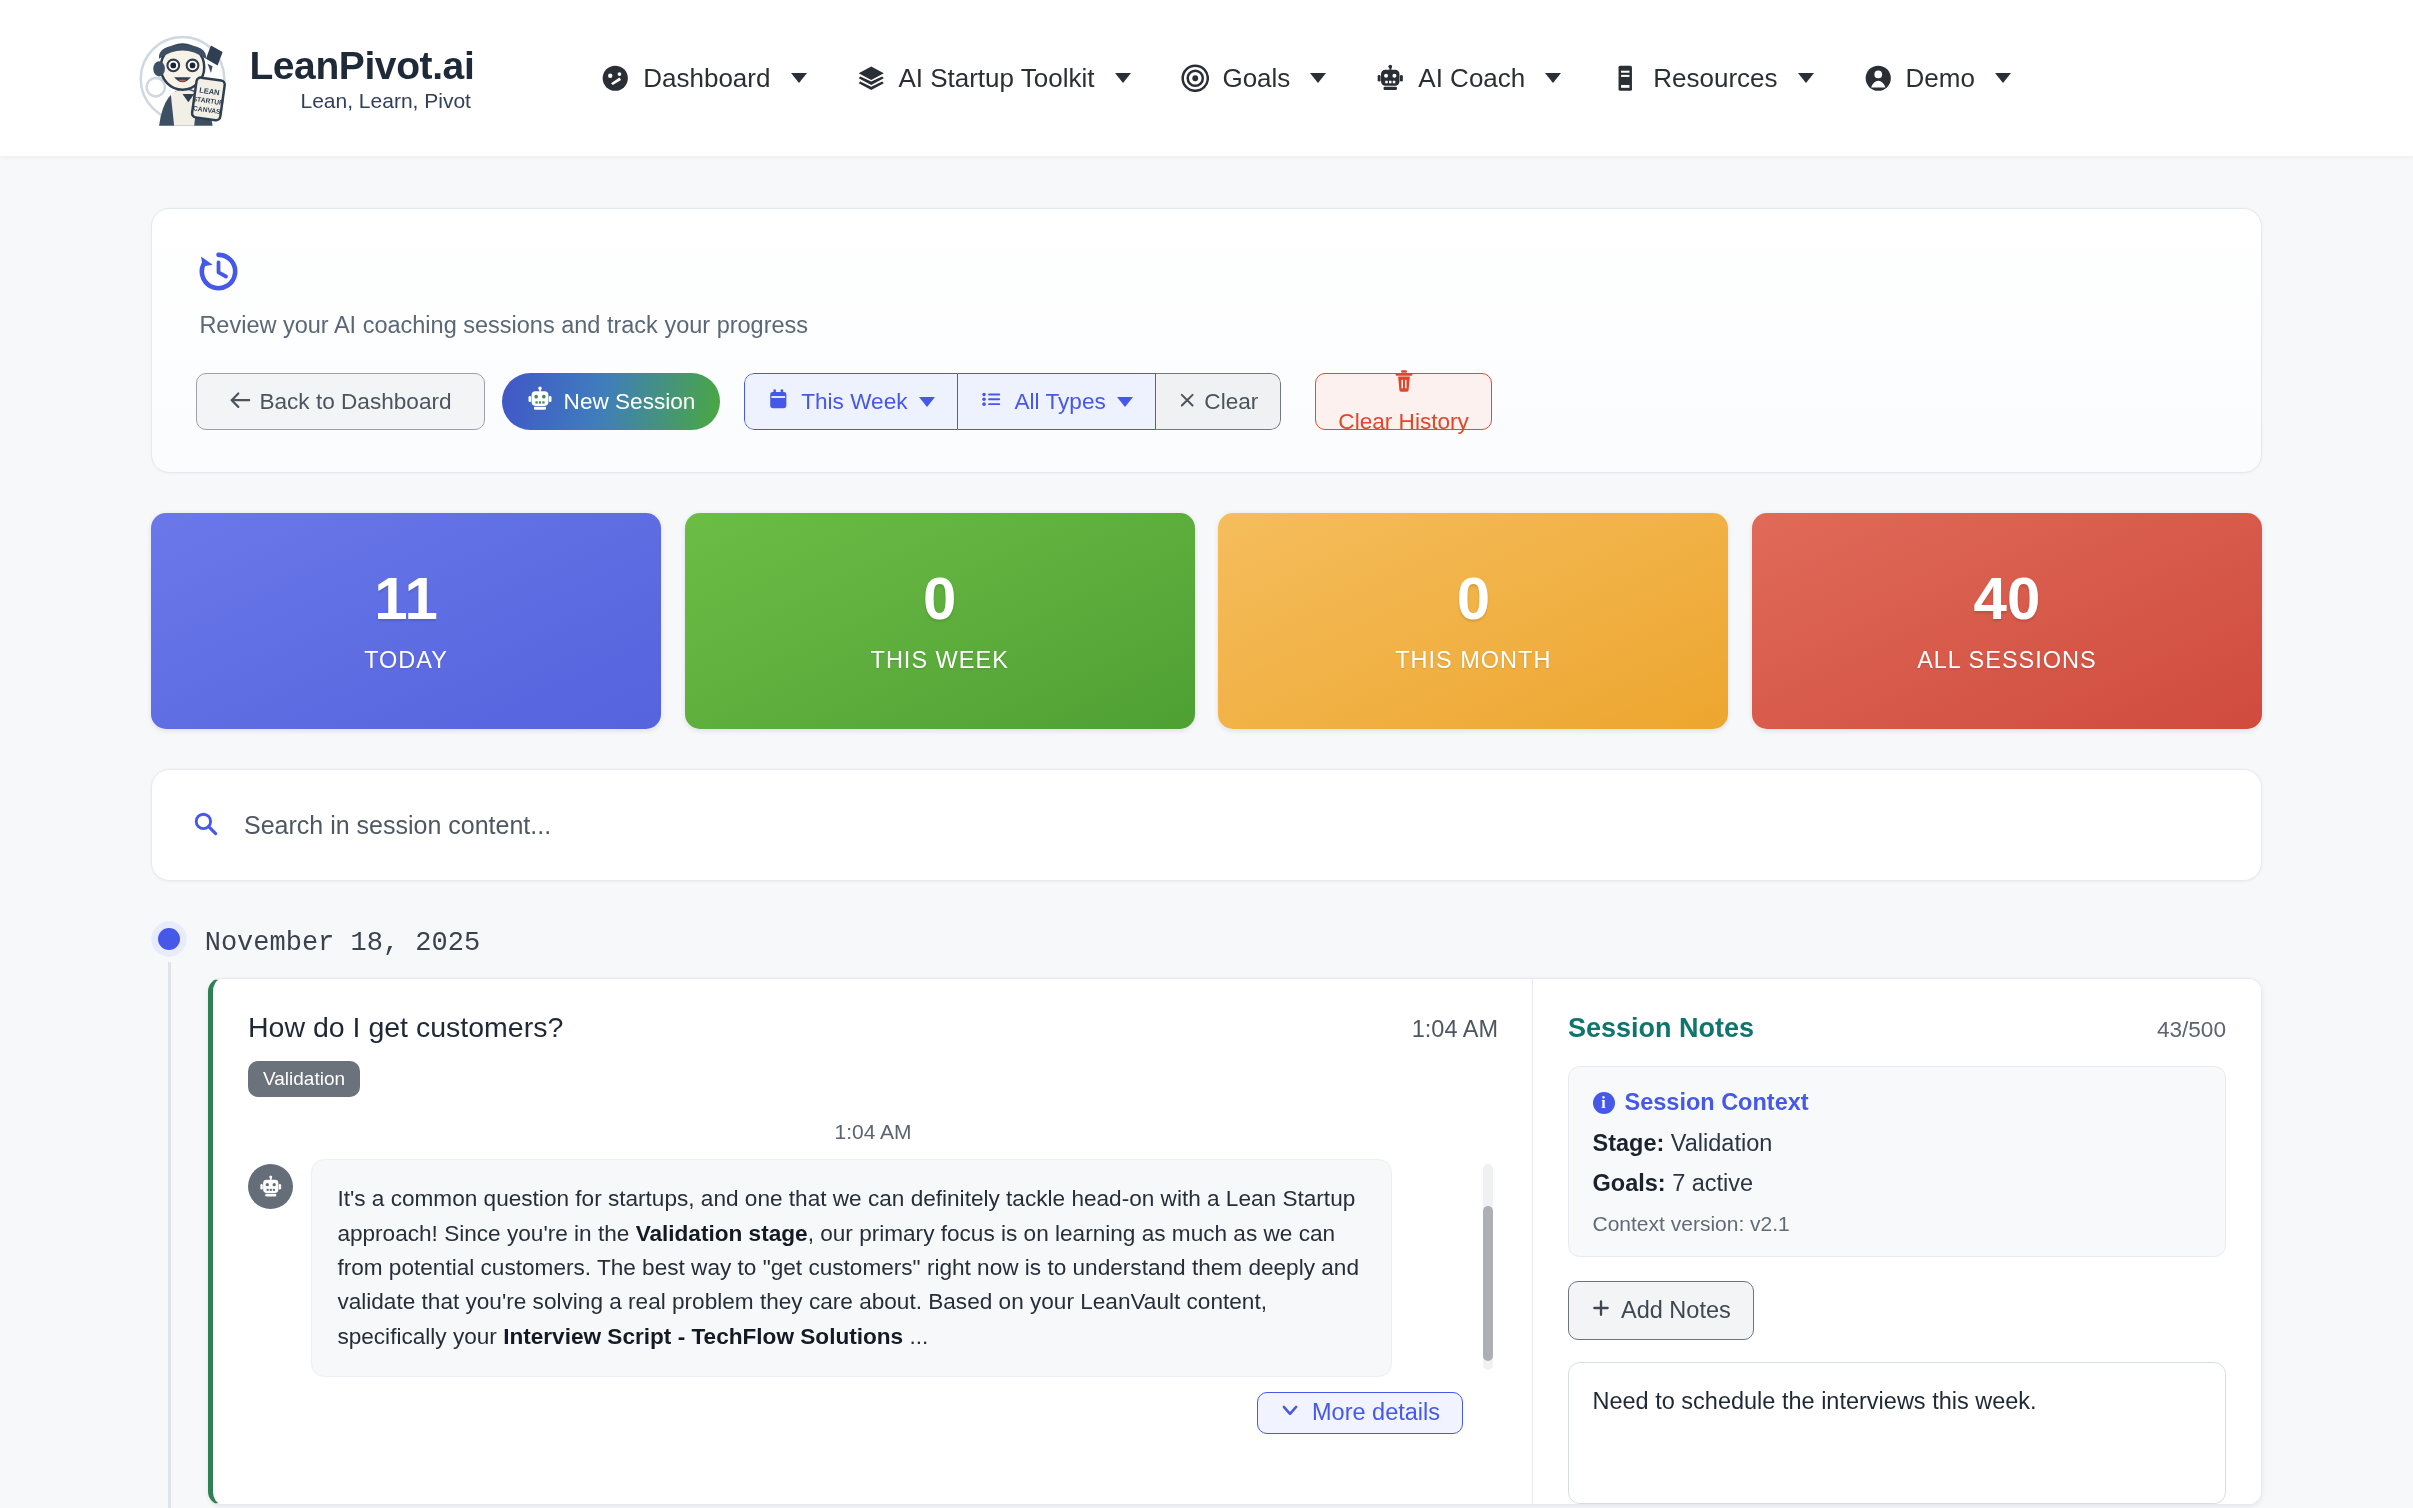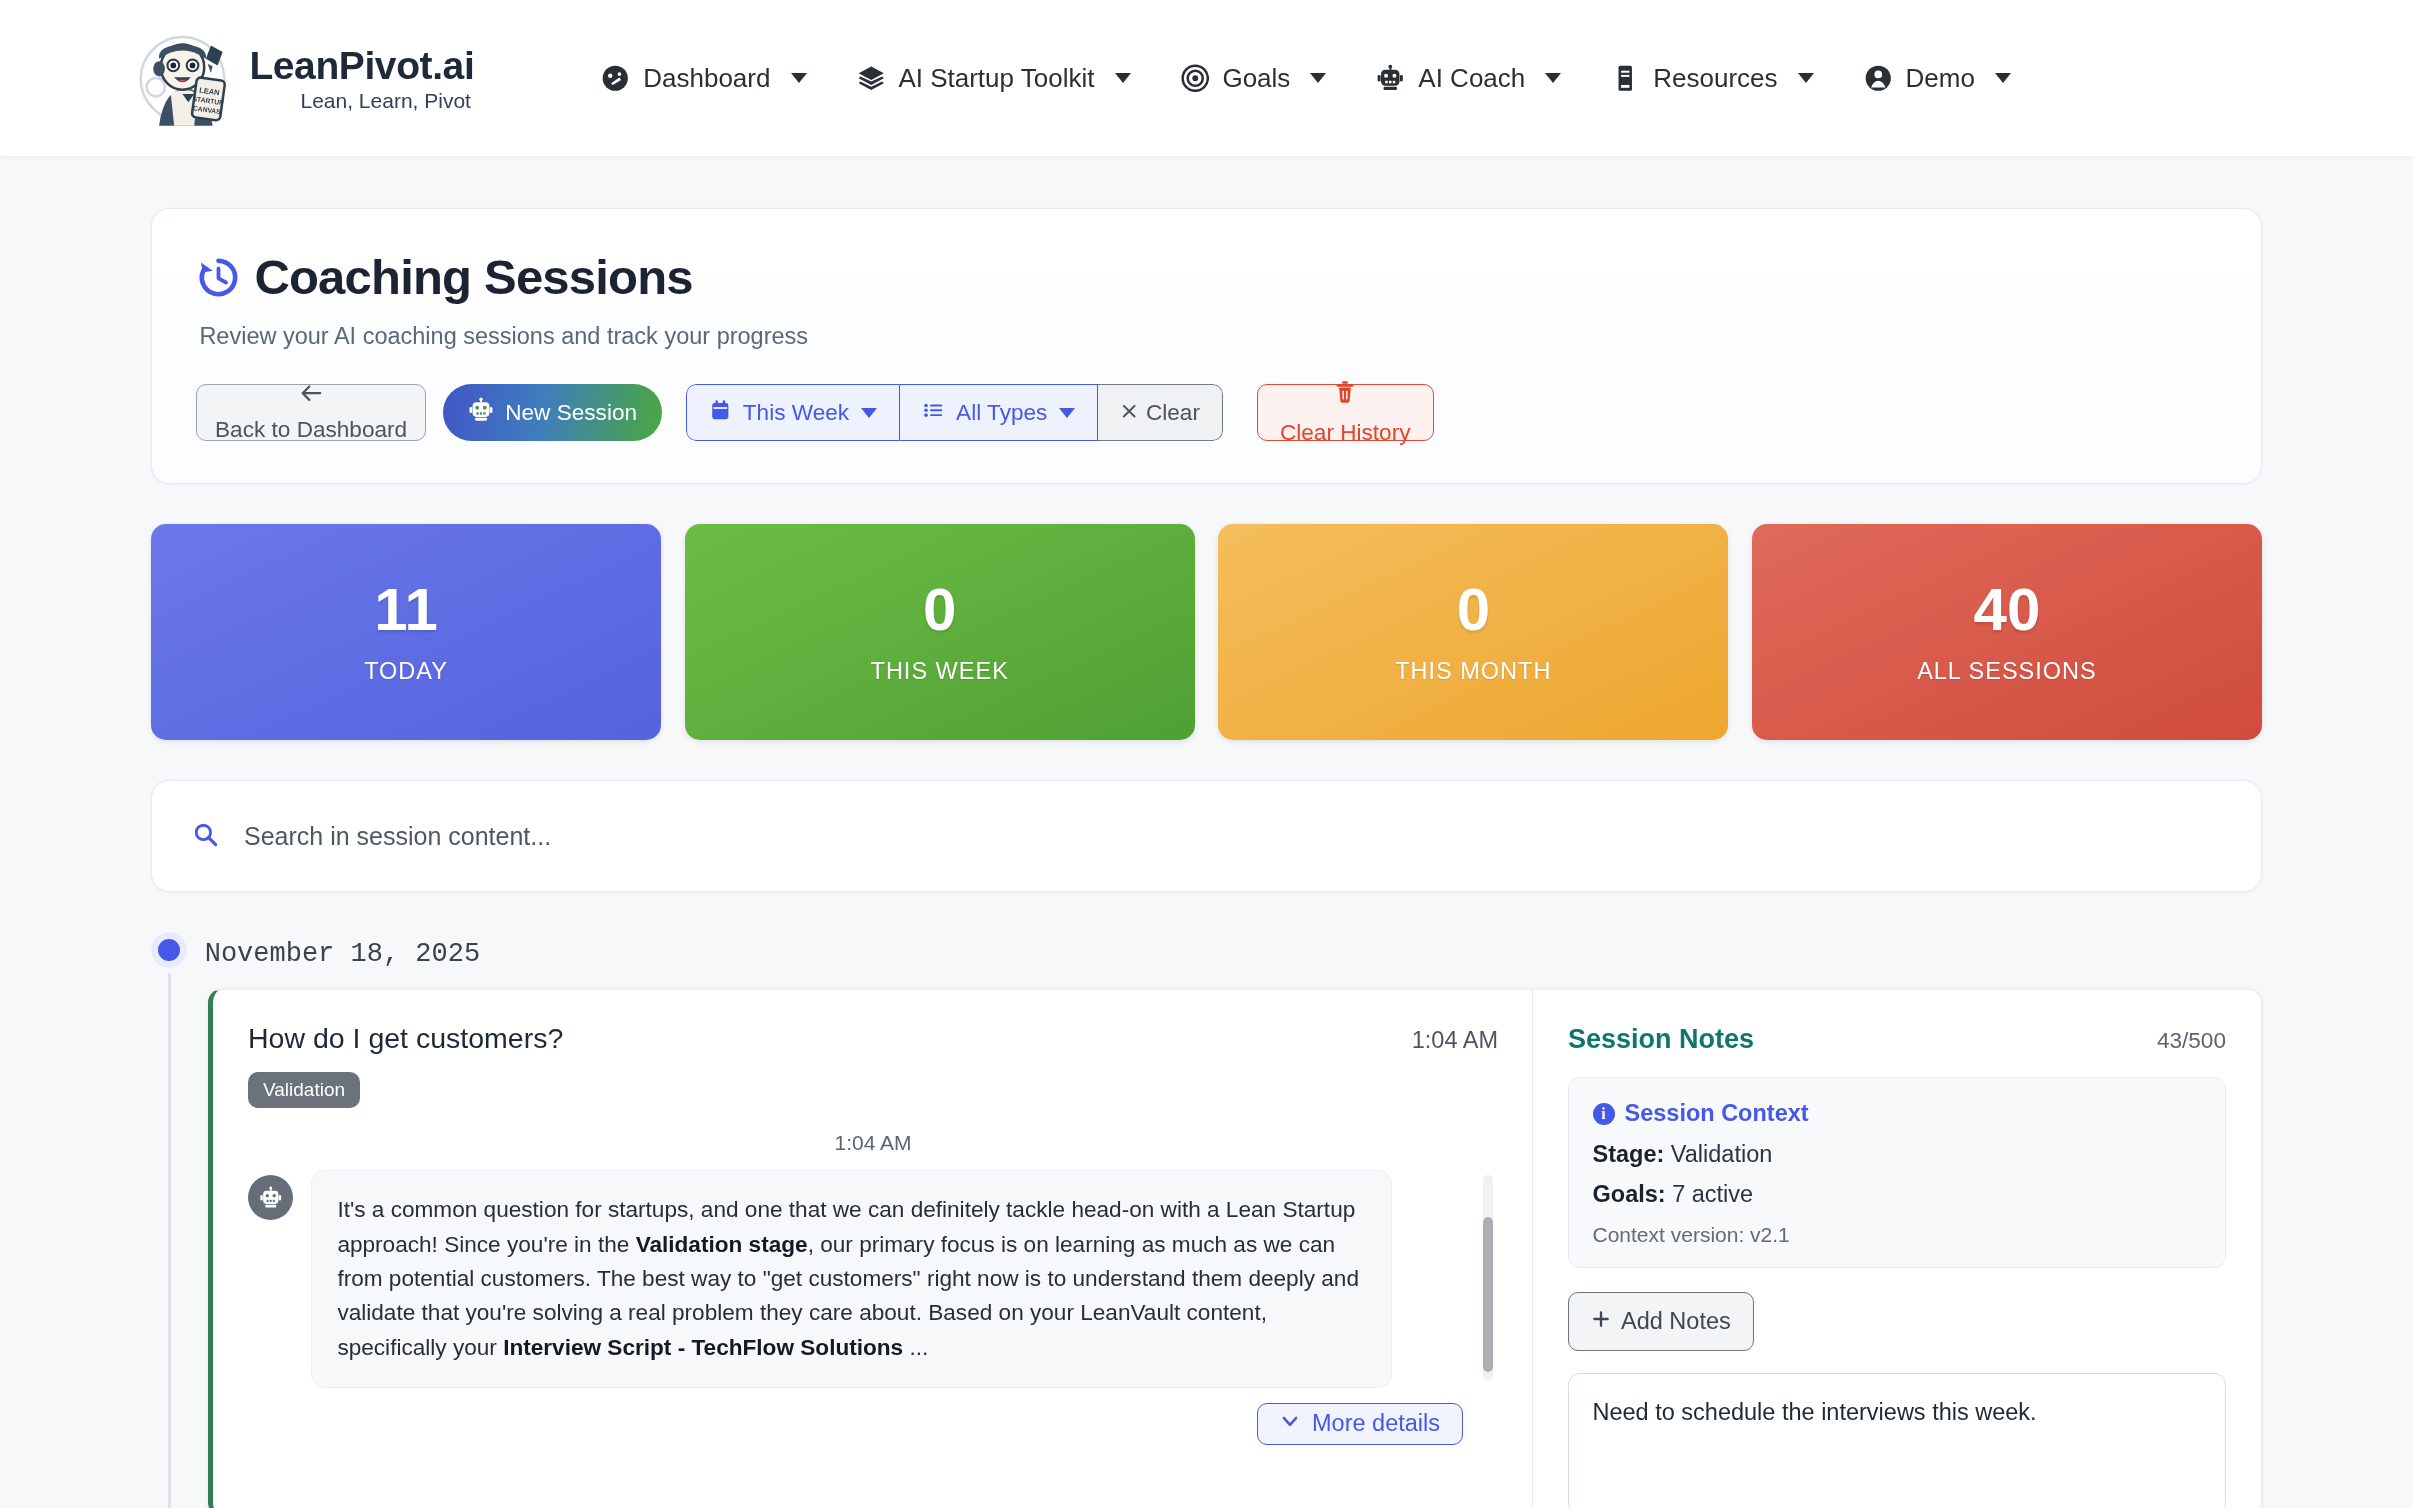--- a/index.html
+++ b/index.html
@@ -68,21 +68,21 @@
     font-size: 23.5px; color: #5b6777; margin-top: 18.4px; margin-left: 3.4px;
   }
 
   .toolbar { display: flex; align-items: center; gap: 0; margin-top: 34px; }
   .btn {
     display: inline-flex; align-items: center; justify-content: center;
     font-size: 22.6px; cursor: pointer; white-space: nowrap;
   }
   .btn-back {
     border: 0.8px solid #9aa3ad; background: #f2f4f6; color: #4c545d;
-    border-radius: 10px; height: 57px; padding: 0 18px; gap: 8.4px; flex-direction: column;
+    border-radius: 10px; height: 57px; padding: 0 32px; gap: 8.4px;
   }
   .btn-new {
     background: linear-gradient(100deg,#4156c8 0%, #3f7dbd 45%, #4aa83f 100%);
     color: #ffffff; border: none; border-radius: 28.5px;
     height: 57px; padding: 0 25px; gap: 11px; margin-left: 17px;
     font-weight: 500;
     text-align: right;
   }
   .seg-group {
     display: flex; align-items: stretch; margin-left: 23.5px;
@@ -376,21 +376,20 @@
 
   <div class="panel">
     <div class="page-title">
       <span class="title-icon">
         <svg viewBox="0 0 54 54" width="45" height="45">
           <path d="M27 7 a20 20 0 1 1 -18.2 11.7" fill="none" stroke="#4558e8" stroke-width="5.5" stroke-linecap="round"></path>
           <path d="M6 9 L8 21 L20 19 z" fill="#4558e8"></path>
           <path d="M27 16 L27 28 L36 33" fill="none" stroke="#4558e8" stroke-width="4.5" stroke-linecap="round" stroke-linejoin="round"></path>
         </svg>
       </span>
-      <span>Coaching Sessions</span>
     </div>
     <div class="page-sub">Review your AI coaching sessions and track your progress</div>
 
     <div class="toolbar">
 
       <div class="btn btn-back">
         <span>
           <svg viewBox="0 0 26 22" width="22" height="18.4">
               <path d="M11 3 L3 11 L11 19 M3 11 H24" fill="none" stroke="#4c545d" stroke-width="2.6" stroke-linecap="round" stroke-linejoin="round"></path>
             </svg>

